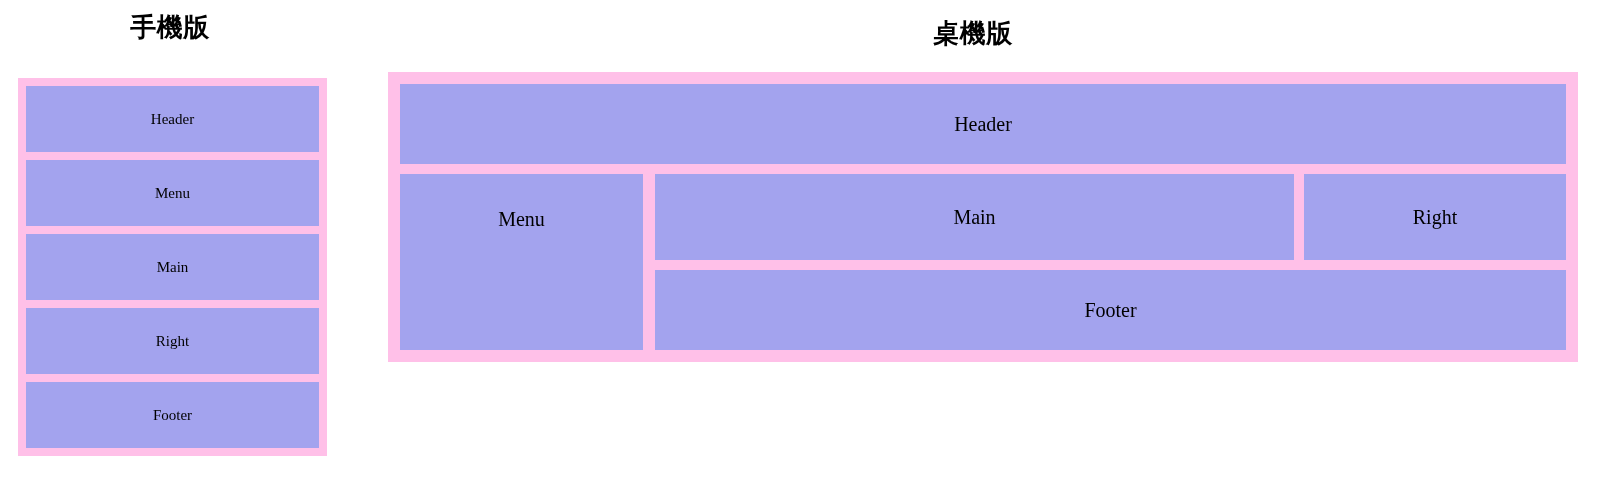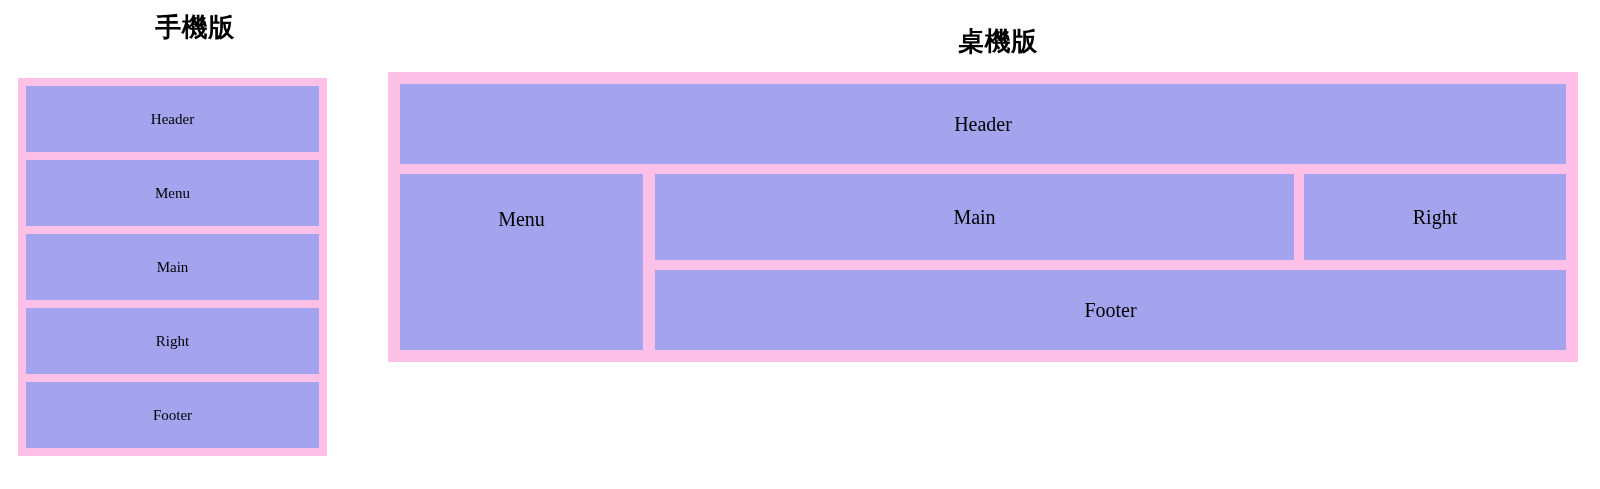--- a/index.html
+++ b/index.html
@@ -17,24 +17,23 @@
 
   .panel-title {
     position: absolute;
     font-family: Liberation Mono, monospace;
     font-weight: bold;
     font-size: 26px;
     color: #000000;
     text-align: center;
     white-space: nowrap;
     letter-spacing: 0.5px;
-    padding-left: 25px;
   }
   #mobile-title { left: 0px;   top: 10px; width: 340px; }
-  #desktop-title { left: 778px; top: 24px; width: 390px; }
+  #desktop-title { left: 778px; top: 16px; width: 390px; }
 
   
   #mobile-wireframe {
     position: absolute;
     left: 18px;
     top: 78px;
     width: 309px;
     height: 378px;
     background: #ffc0e8;
     box-sizing: border-box;

